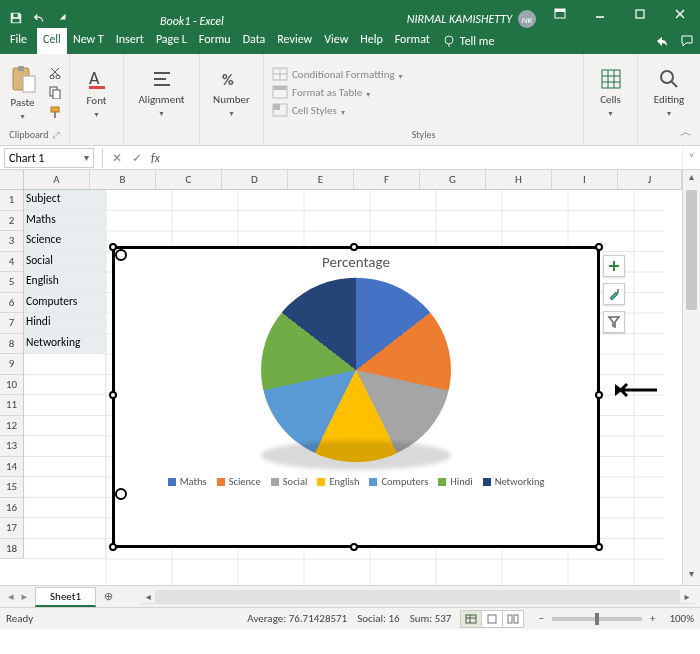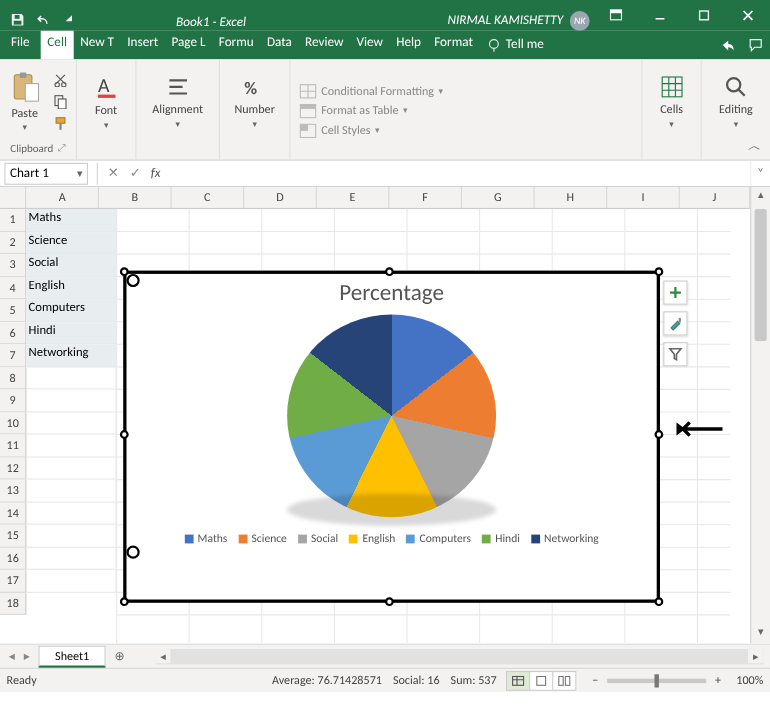--- a/index.html
+++ b/index.html
@@ -28,26 +28,26 @@
   .ribbon { background:#f3f2f1; height:92px; border-bottom:1px solid #d4d4d4; display:flex; position:relative; }
   .group { border-right:1px solid #e1dfdd; display:flex; flex-direction:column; align-items:center; justify-content:space-between; padding:4px 6px 2px; }
   .group-label { font-size:10px; color:#666; padding:2px 0; width:100%; text-align:center; display:flex; align-items:center; justify-content:center; gap:2px;}
   .group-main { flex:1; display:flex; align-items:center; gap:4px; }
   .big-btn { display:flex; flex-direction:column; align-items:center; gap:2px; font-size:11px; color:#444; cursor:pointer; padding:2px 4px;}
   .big-btn .caret { font-size:8px; color:#666; }
   .mini-col { display:flex; flex-direction:column; gap:2px; }
   .mini-btn { width:20px; height:18px; display:flex; align-items:center; justify-content:center; cursor:pointer; }
   .dialog-launcher { font-size:9px; color:#888; cursor:pointer; margin-left:2px;}
   .styles-col { display:flex; flex-direction:column; gap:2px; font-size:11px; color:#888; }
-  .styles-item { display:flex; align-items:center; gap:4px; cursor:default; padding:1px 2px;}
+  .styles-item { display:flex; align-items:flex-end; gap:4px; cursor:default; padding:1px 2px;}
   .collapse-ribbon { position:absolute; right:8px; bottom:4px; font-size:12px; color:#666; cursor:pointer;}
 
   
   .fbar { height:24px; border-bottom:1px solid #d4d4d4; display:flex; align-items:center; font-size:12px; background:#fff;}
-  .namebox { width:76px; border:1px solid #ccc; margin:2px 4px; height:20px; display:flex; align-items:center; padding:0 4px; background:#fff;}
+  .namebox { width:90px; border:1px solid #ccc; margin:2px 4px; height:20px; display:flex; align-items:center; padding:0 4px; background:#fff;}
   .namebox .dd { margin-left:auto; font-size:10px; color:#666; cursor:pointer;}
   .fdiv { width:1px; background:#d4d4d4; height:20px; margin:0 4px;}
   .fx-btn { width:20px; text-align:center; color:#888; cursor:default;}
   .fx-label { font-style:italic; color:#555; margin-left:4px; cursor:default;}
   .formula-input { flex:1; height:20px; border:none; outline:none; padding:0 4px; font-size:12px;}
   .fexpand { width:18px; text-align:center; color:#888; cursor:pointer; border-left:1px solid #eee; height:100%; display:flex; align-items:center; justify-content:center;}
 
   
   .gridwrap { position:relative; height: 415px; overflow:hidden; background:#fff;}
   .corner { position:absolute; left:0; top:0; width:24px; height:20px; background:#f3f2f1; border-right:1px solid #ccc; border-bottom:1px solid #ccc;}
@@ -63,21 +63,21 @@
   .vscroll .thumb { position:absolute; left:3px; right:3px; top:20px; height:120px; background:#c8c8c8; border-radius:2px;}
   .vscroll .arr { height:18px; text-align:center; font-size:10px; color:#666; cursor:pointer;}
 
   
   .chart-obj { position:absolute; left:115px; top:249px; width:482px; height:296px; background:#fff; outline:3px solid #000; }
   .chart-obj::before, .chart-obj::after { content:""; position:absolute; width:8px; height:8px; background:#fff; border:2px solid #000; border-radius:50%;}
   .chart-handle { position:absolute; width:8px; height:8px; background:#fff; border:2px solid #000; border-radius:50%;}
   .h-tl{left:-6px;top:-6px;} .h-tr{right:-6px;top:-6px;} .h-bl{left:-6px;bottom:-6px;} .h-br{right:-6px;bottom:-6px;}
   .h-tm{left:calc(50% - 6px);top:-6px;} .h-bm{left:calc(50% - 6px);bottom:-6px;}
   .h-ml{left:-6px;top:calc(50% - 6px);} .h-mr{right:-6px;top:calc(50% - 6px);}
-  .chart-title { text-align:center; font-size:21px; color:#555; margin-top:4px; font-family: Calibri, sans-serif;}
+  .chart-title { text-align:center; font-size:15px; color:#555; margin-top:4px; font-family: Calibri, sans-serif;}
   .pie-holder { display:flex; justify-content:center; margin-top:4px;}
   .pie { width:190px; height:190px; border-radius:50%; position:relative; transform: scaleY(0.97);}
   .pie::after { content:""; position:absolute; left:0; right:0; bottom:-8px; height:30px; border-radius:50%; background:rgba(0,0,0,0.15); filter:blur(2px); z-index:-1;}
   .legend { display:flex; justify-content:center; flex-wrap:wrap; gap:10px; font-size:10.5px; color:#555; margin-top:10px; font-family: Calibri, sans-serif;}
   .legend-item { display:flex; align-items:center; gap:4px;}
   .swatch { width:8px; height:8px;}
   .chart-float-btns { position:absolute; right:-28px; top:6px; display:flex; flex-direction:column; gap:6px;}
   .float-btn { width:22px; height:22px; background:#fff; border:1px solid #ccc; display:flex; align-items:center; justify-content:center; cursor:pointer; box-shadow:0 1px 2px rgba(0,0,0,0.15);}
   .arrow-annot { position:absolute; right:-60px; top:132px; width:44px; height:18px;}
   .arrow-annot svg { display:block;}
@@ -289,20 +289,23 @@
         <div class="styles-item">
             <svg width="16" height="14">
               <rect x="1" y="1" width="14" height="12" fill="none" stroke="#bbb"></rect>
               <rect x="1" y="1" width="7" height="6" fill="#bbb"></rect>
             </svg>
             <span>Cell Styles</span> 
             <span style="font-size:8px">▾</span>
           </div>
       </div>
     </div>
+    <div class="group-label">
+        <span>Styles</span>
+      </div>
   </div>
   <div class="group" style="width:54px">
     <div class="group-main">
       <div class="big-btn">
         <svg width="24" height="24">
             <rect x="3" y="3" width="18" height="18" fill="none" stroke="#217346"></rect>
             <line x1="3" y1="9" x2="21" y2="9" stroke="#217346"></line>
             <line x1="3" y1="15" x2="21" y2="15" stroke="#217346"></line>
             <line x1="9" y1="3" x2="9" y2="21" stroke="#217346"></line>
             <line x1="15" y1="3" x2="15" y2="21" stroke="#217346"></line>
@@ -370,20 +373,23 @@
     <div class="rowhead">11</div>
     <div class="rowhead">12</div>
     <div class="rowhead">13</div>
     <div class="rowhead">14</div>
     <div class="rowhead">15</div>
     <div class="rowhead">16</div>
     <div class="rowhead">17</div>
     <div class="rowhead">18</div>
   </div>
   <div class="cells">
+    <div class="row">
+        <div class="cell seldata" style="width:82px">Subject</div>
+      </div>
     <div class="row">
         <div class="cell seldata" style="width:82px">Maths</div>
       </div>
     <div class="row">
         <div class="cell seldata" style="width:82px">Science</div>
       </div>
     <div class="row">
         <div class="cell seldata" style="width:82px">Social</div>
       </div>
     <div class="row">

